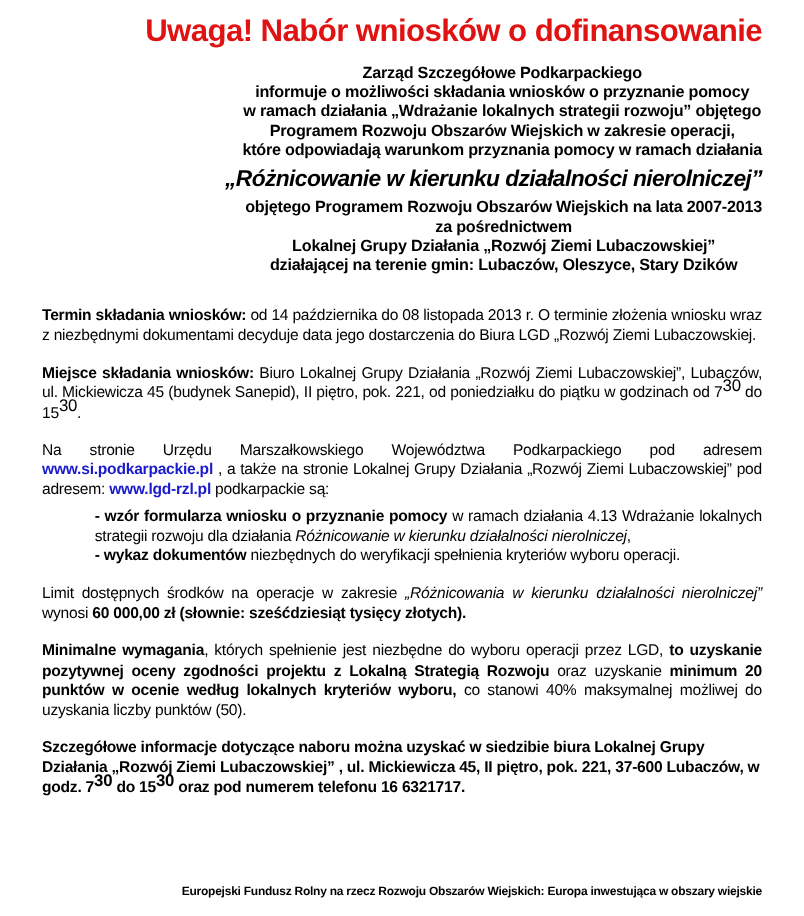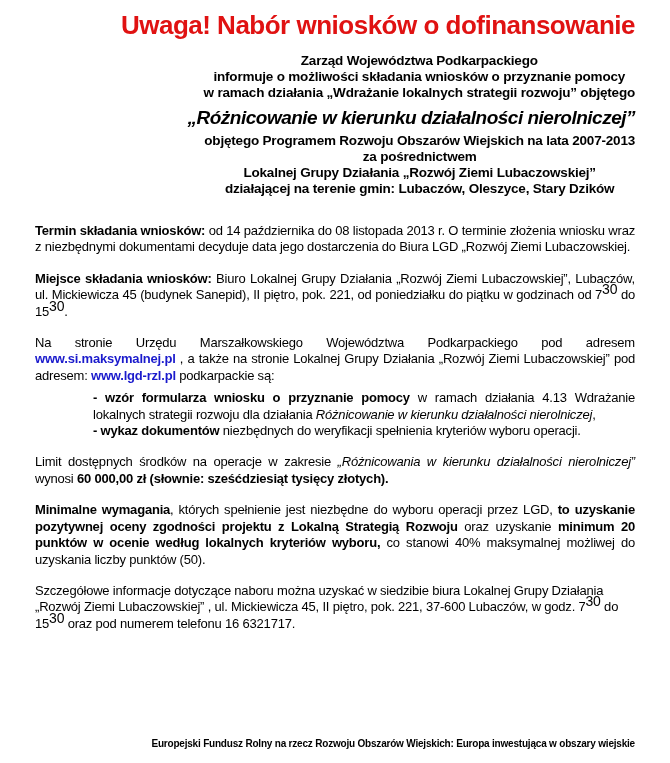--- a/index.html
+++ b/index.html
@@ -24,62 +24,64 @@
   }
   .intro{display:block;text-align:center;font-weight:bold;font-size:13.5px;line-height:16px;}
   .intro .line{white-space:nowrap;}
   .measure-title{
     text-align:center;font-weight:bold;font-style:italic;
     font-size:19px;line-height:26px;margin:4px 0 2px 0;letter-spacing:-0.5px;white-space:nowrap;
   }
   .intro-gap{height:26px;}
   .body-text{font-size:13px;line-height:16.4px;}
   .para{text-align:justify;margin-bottom:15px;}
-  .para.last{text-align:left;margin-bottom:0;}
+  .para.last{text-align:left;margin-bottom:0;font-weight:bold;}
   .para b,.list-item b{font-weight:bold;}
   .list{margin:0 0 15px 0;}
-  .list-item{margin-left:58px;text-align:justify;}
+  .list-item{margin-left:44px;text-align:justify;}
   .link{color:var(--link_blue);font-weight:bold;cursor:pointer;}
   sup{font-size:14px;vertical-align:super;line-height:0;}
   .footer{
     margin-top:auto;padding-bottom:14px;
     text-align:center;font-size:10px;font-weight:bold;letter-spacing:-0.2px;
   }
 </style>
 </head>
 <body>
 
 <div class="page">
 
   <div class="doc-title">Uwaga! Nabór wniosków o dofinansowanie</div>
 
   <div class="intro">
-    <div class="line">Zarząd Województwa Podkarpackiego</div>
+    <div class="line">Zarząd Szczegółowe Podkarpackiego</div>
     <div class="line">informuje o możliwości składania wniosków o przyznanie pomocy</div>
     <div class="line">w ramach działania „Wdrażanie lokalnych strategii rozwoju” objętego</div>
+    <div class="line">Programem Rozwoju Obszarów Wiejskich w zakresie operacji,</div>
+    <div class="line">które odpowiadają warunkom przyznania pomocy w ramach działania</div>
   </div>
 
   <div class="measure-title">„Różnicowanie w kierunku działalności nierolniczej”</div>
 
   <div class="intro">
     <div class="line">objętego Programem Rozwoju Obszarów Wiejskich na lata 2007-2013</div>
     <div class="line">za pośrednictwem</div>
     <div class="line">Lokalnej Grupy Działania „Rozwój Ziemi Lubaczowskiej”</div>
     <div class="line">działającej na terenie gmin: Lubaczów, Oleszyce, Stary Dzików</div>
   </div>
 
   <div class="intro-gap"></div>
 
   <div class="body-text">
 
     <div class="para"><b>Termin składania wniosków:</b><span> od 14 października do 08 listopada 2013 r. O terminie złożenia wniosku wraz z niezbędnymi dokumentami decyduje data jego dostarczenia do Biura LGD „Rozwój Ziemi Lubaczowskiej.</span></div>
 
     <div class="para"><b>Miejsce składania wniosków:</b><span> Biuro Lokalnej Grupy Działania „Rozwój Ziemi Lubaczowskiej”, Lubaczów, ul. Mickiewicza 45 (budynek Sanepid), II piętro, pok. 221, od poniedziałku do piątku w godzinach od 7</span><sup>30</sup><span> do 15</span><sup>30</sup><span>.</span></div>
 
-    <div class="para" style="margin-bottom:6px;"><span>Na stronie Urzędu Marszałkowskiego Województwa Podkarpackiego pod adresem </span><span class="link">www.si.maksymalnej.pl</span><span> , a także na stronie Lokalnej Grupy Działania „Rozwój Ziemi Lubaczowskiej” pod adresem: </span><span class="link">www.lgd-rzl.pl</span><span> podkarpackie są:</span></div>
+    <div class="para" style="margin-bottom:6px;"><span>Na stronie Urzędu Marszałkowskiego Województwa Podkarpackiego pod adresem </span><span class="link">www.si.podkarpackie.pl</span><span> , a także na stronie Lokalnej Grupy Działania „Rozwój Ziemi Lubaczowskiej” pod adresem: </span><span class="link">www.lgd-rzl.pl</span><span> podkarpackie są:</span></div>
 
     <div class="list">
       <div class="list-item"><b>- wzór formularza wniosku o przyznanie pomocy</b><span> w ramach działania 4.13 Wdrażanie lokalnych strategii rozwoju dla działania </span><i>Różnicowanie w kierunku działalności nierolniczej</i><span>,</span></div>
       <div class="list-item"><b>- wykaz dokumentów</b><span> niezbędnych do weryfikacji spełnienia kryteriów wyboru operacji.</span><i></i><span></span></div>
     </div>
 
     <div class="para"><span>Limit dostępnych środków na operacje w zakresie </span><i>„Różnicowania w kierunku działalności nierolniczej”</i><span> wynosi </span><b>60 000,00 zł (słownie: sześćdziesiąt  tysięcy złotych).</b></div>
 
     <div class="para"><b>Minimalne wymagania</b><span>, których spełnienie jest niezbędne do wyboru operacji przez LGD, </span><b>to uzyskanie pozytywnej oceny zgodności projektu z Lokalną Strategią Rozwoju</b><span> oraz uzyskanie </span><b>minimum 20 punktów w ocenie według lokalnych kryteriów wyboru,</b><span> co stanowi 40% maksymalnej możliwej do uzyskania liczby punktów (50).</span></div>
 

